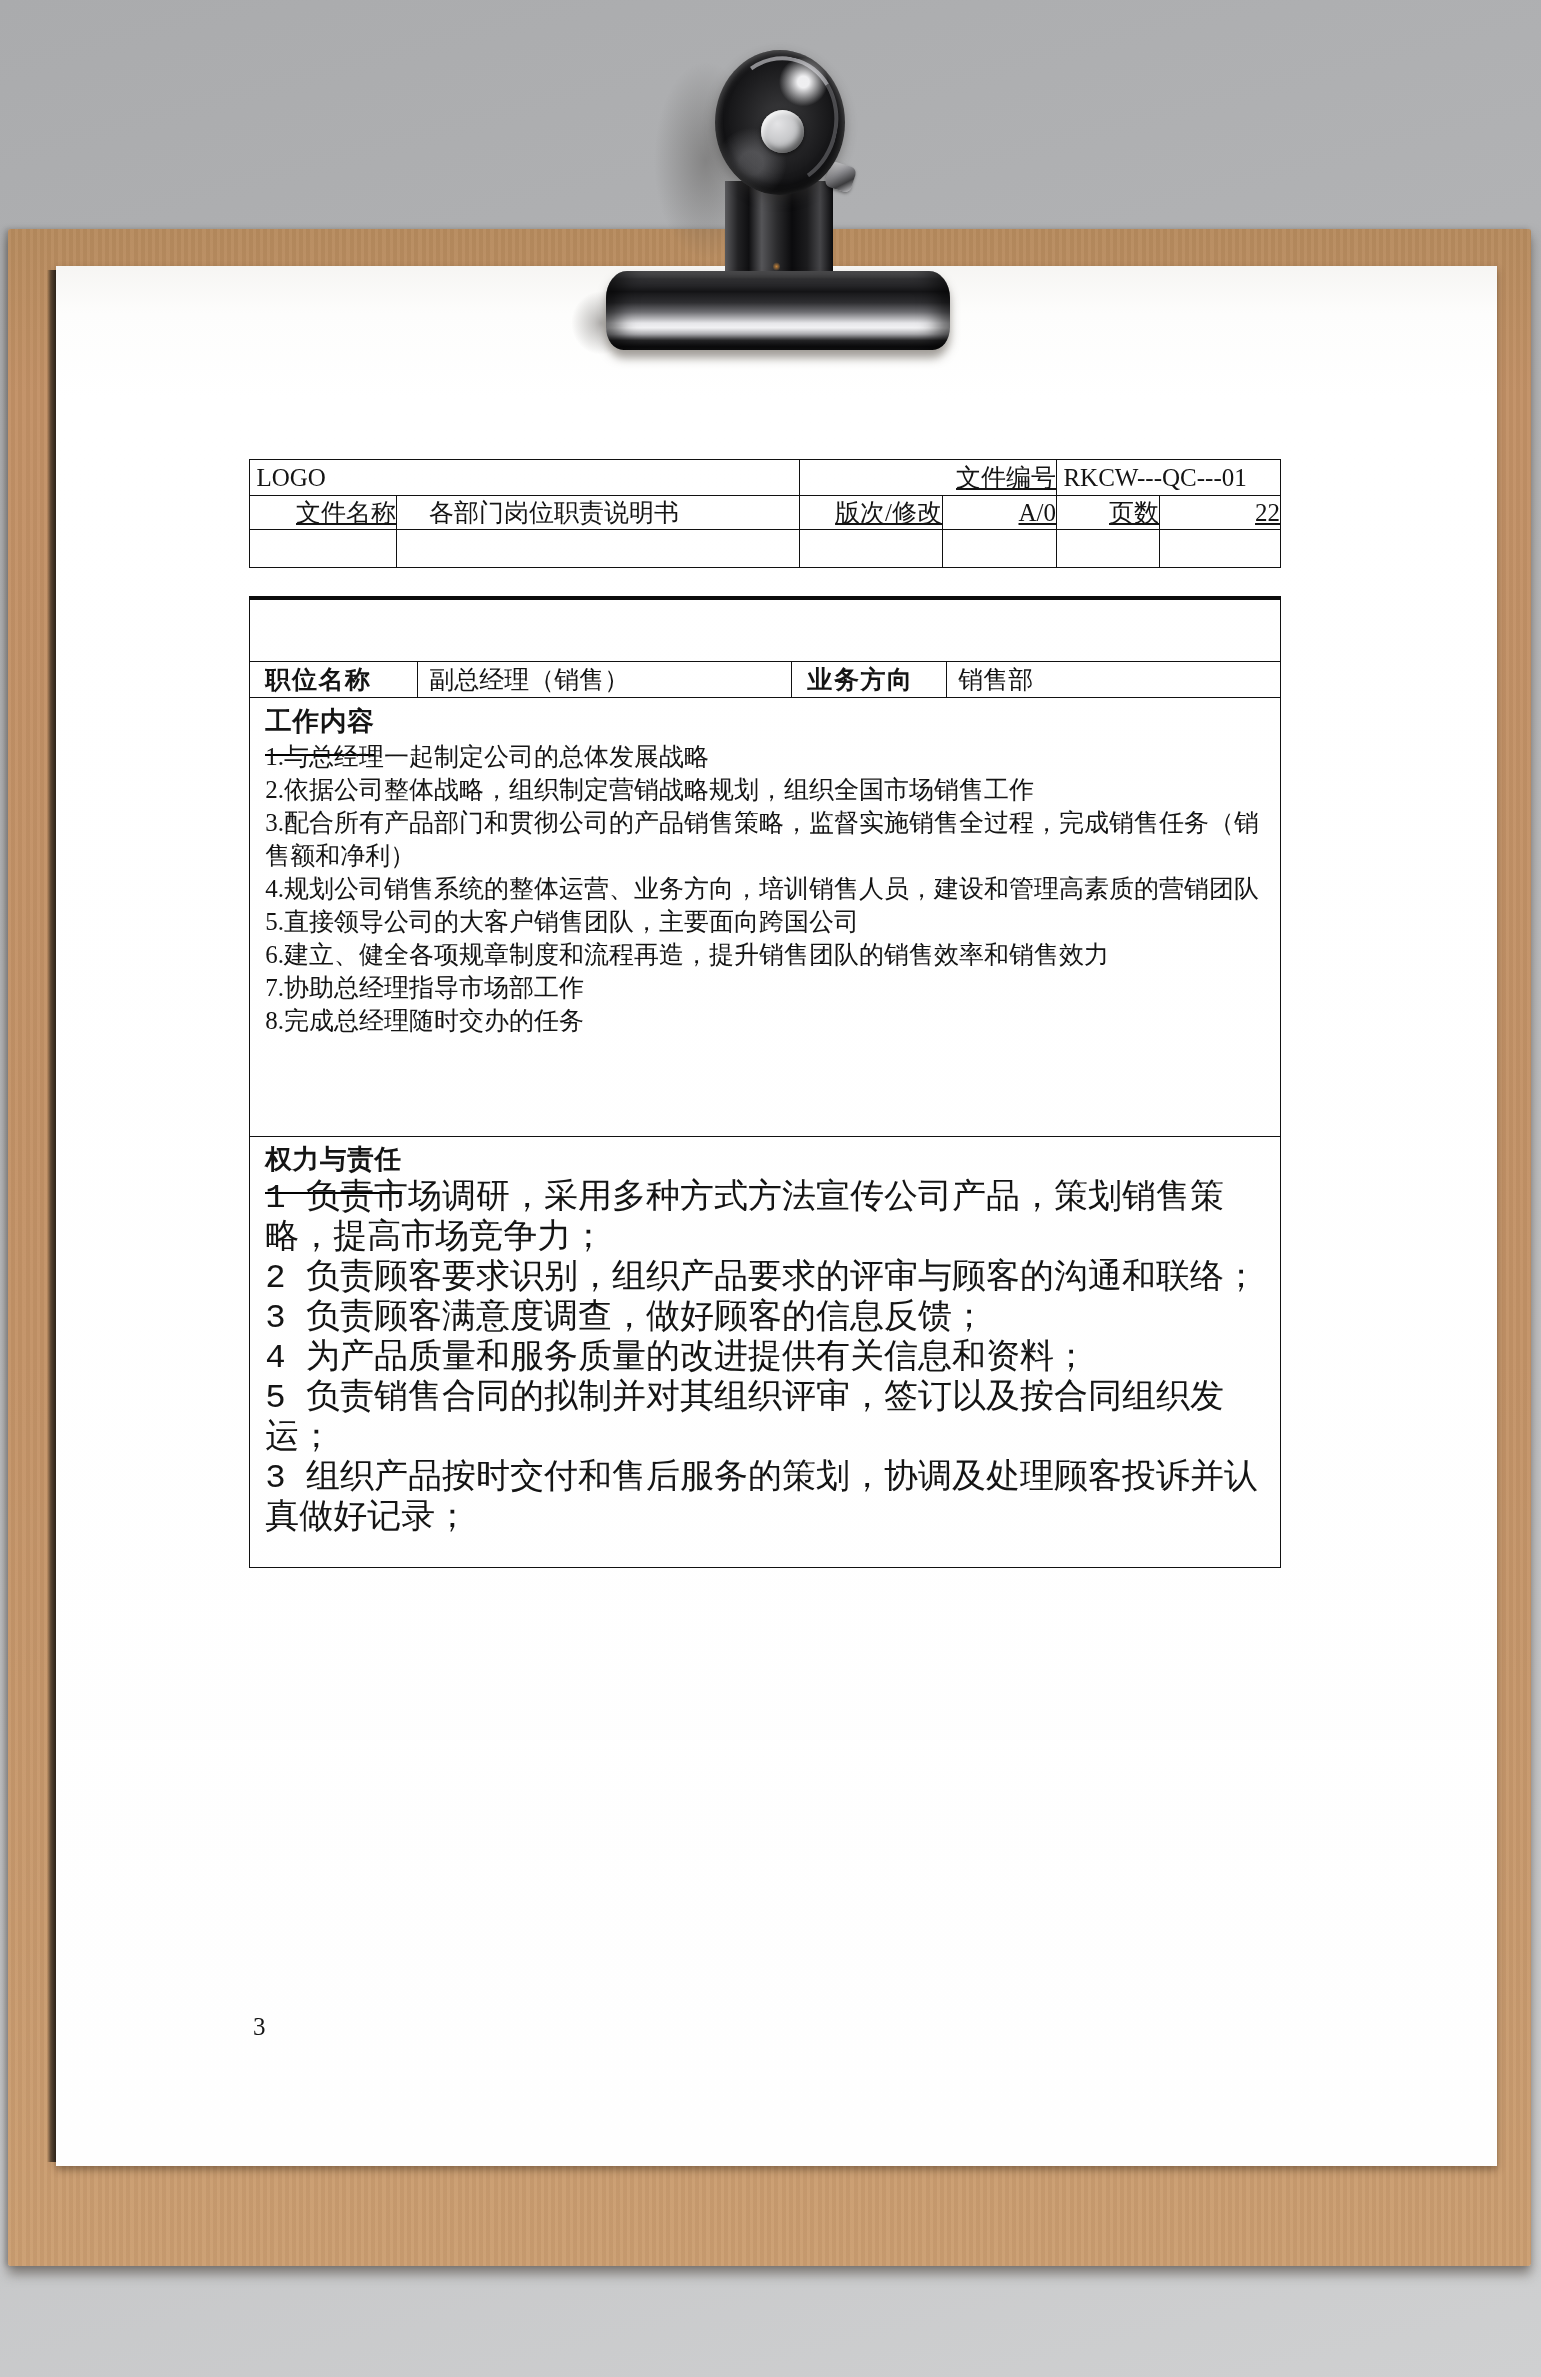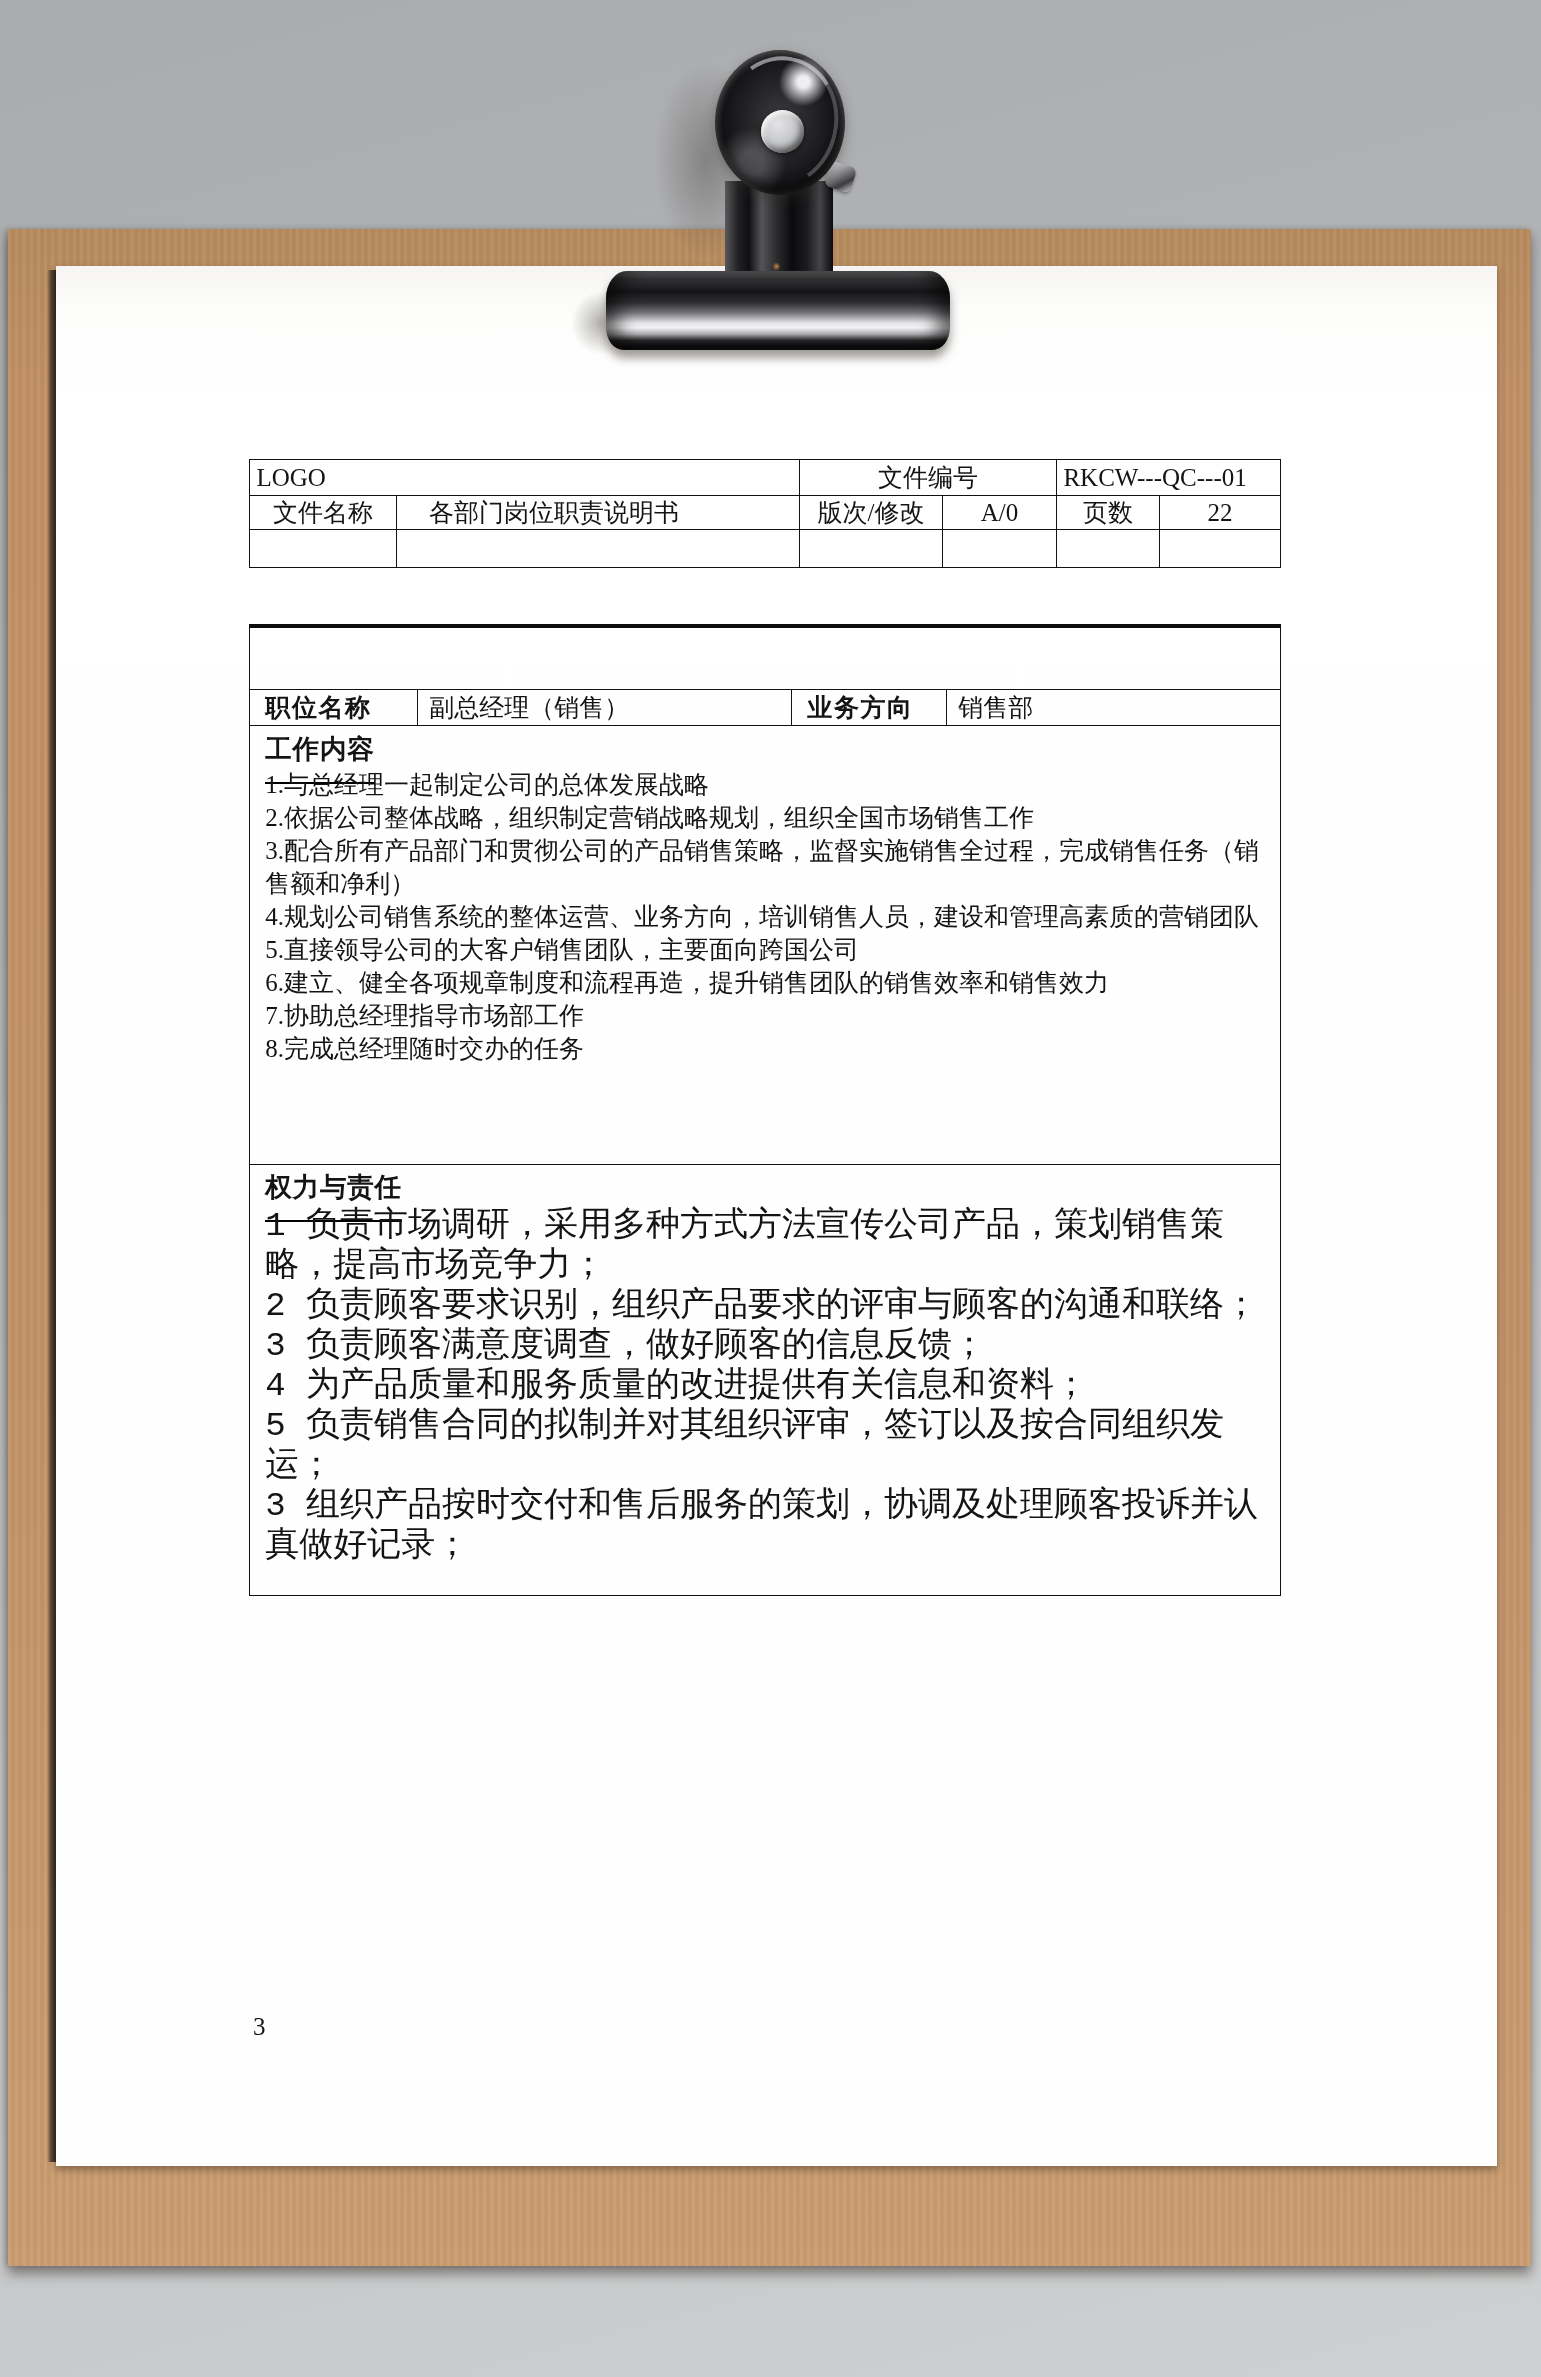--- a/index.html
+++ b/index.html
@@ -27,22 +27,22 @@
     box-shadow:0 4px 7.2px rgba(60,45,30,.45);
   }
 
   
   table{border-collapse:collapse;table-layout:fixed;position:absolute;background:transparent;}
   td{border:1.6px solid #111;font-size:25px;overflow:hidden;white-space:nowrap;padding:0 0 0 11.2px;vertical-align:middle;margin-top:32px;}
   .header-table{left:249px;top:459px;width:1031px;border:1.6px solid #111;}
   .header-table td{height:32px;}
   .header-table tr.r1 td{height:35px;}
   .header-table tr.r3 td{height:37px;}
-  .main-table{left:249px;top:624px;width:1031px;border:1.6px solid #101010;border-top:4px solid #0c0c0c;}
-  .c-center{text-align:center;padding:0;}
+  .main-table{left:249px;top:596px;width:1031px;border:1.6px solid #101010;border-top:4px solid #0c0c0c;}
+  .c-center{text-align:right;padding:0;text-decoration:underline;}
   .c-left8{padding-left:6.4px;}
   .c-left40{padding-left:32px;}
   .lbl{font-weight:700;padding-left:15.3px;letter-spacing:1.6px;}
   .empty-row td{height:61px;}
   .row-pos td{height:35px;}
   .row-sup td{height:36px;}
   .section-cell{vertical-align:top;white-space:normal;padding:6.4px 13px 0 15.3px;height:432px;}
   .section-cell.duty{height:425px;padding-top:4.8px;}
   .sec-heading{font-size:26.5px;font-weight:700;line-height:34px;margin:0 0 1.6px 0;}
   .sec-heading span{border-bottom:2.4px solid #000;padding-bottom:18px;letter-spacing:0.8px;}

